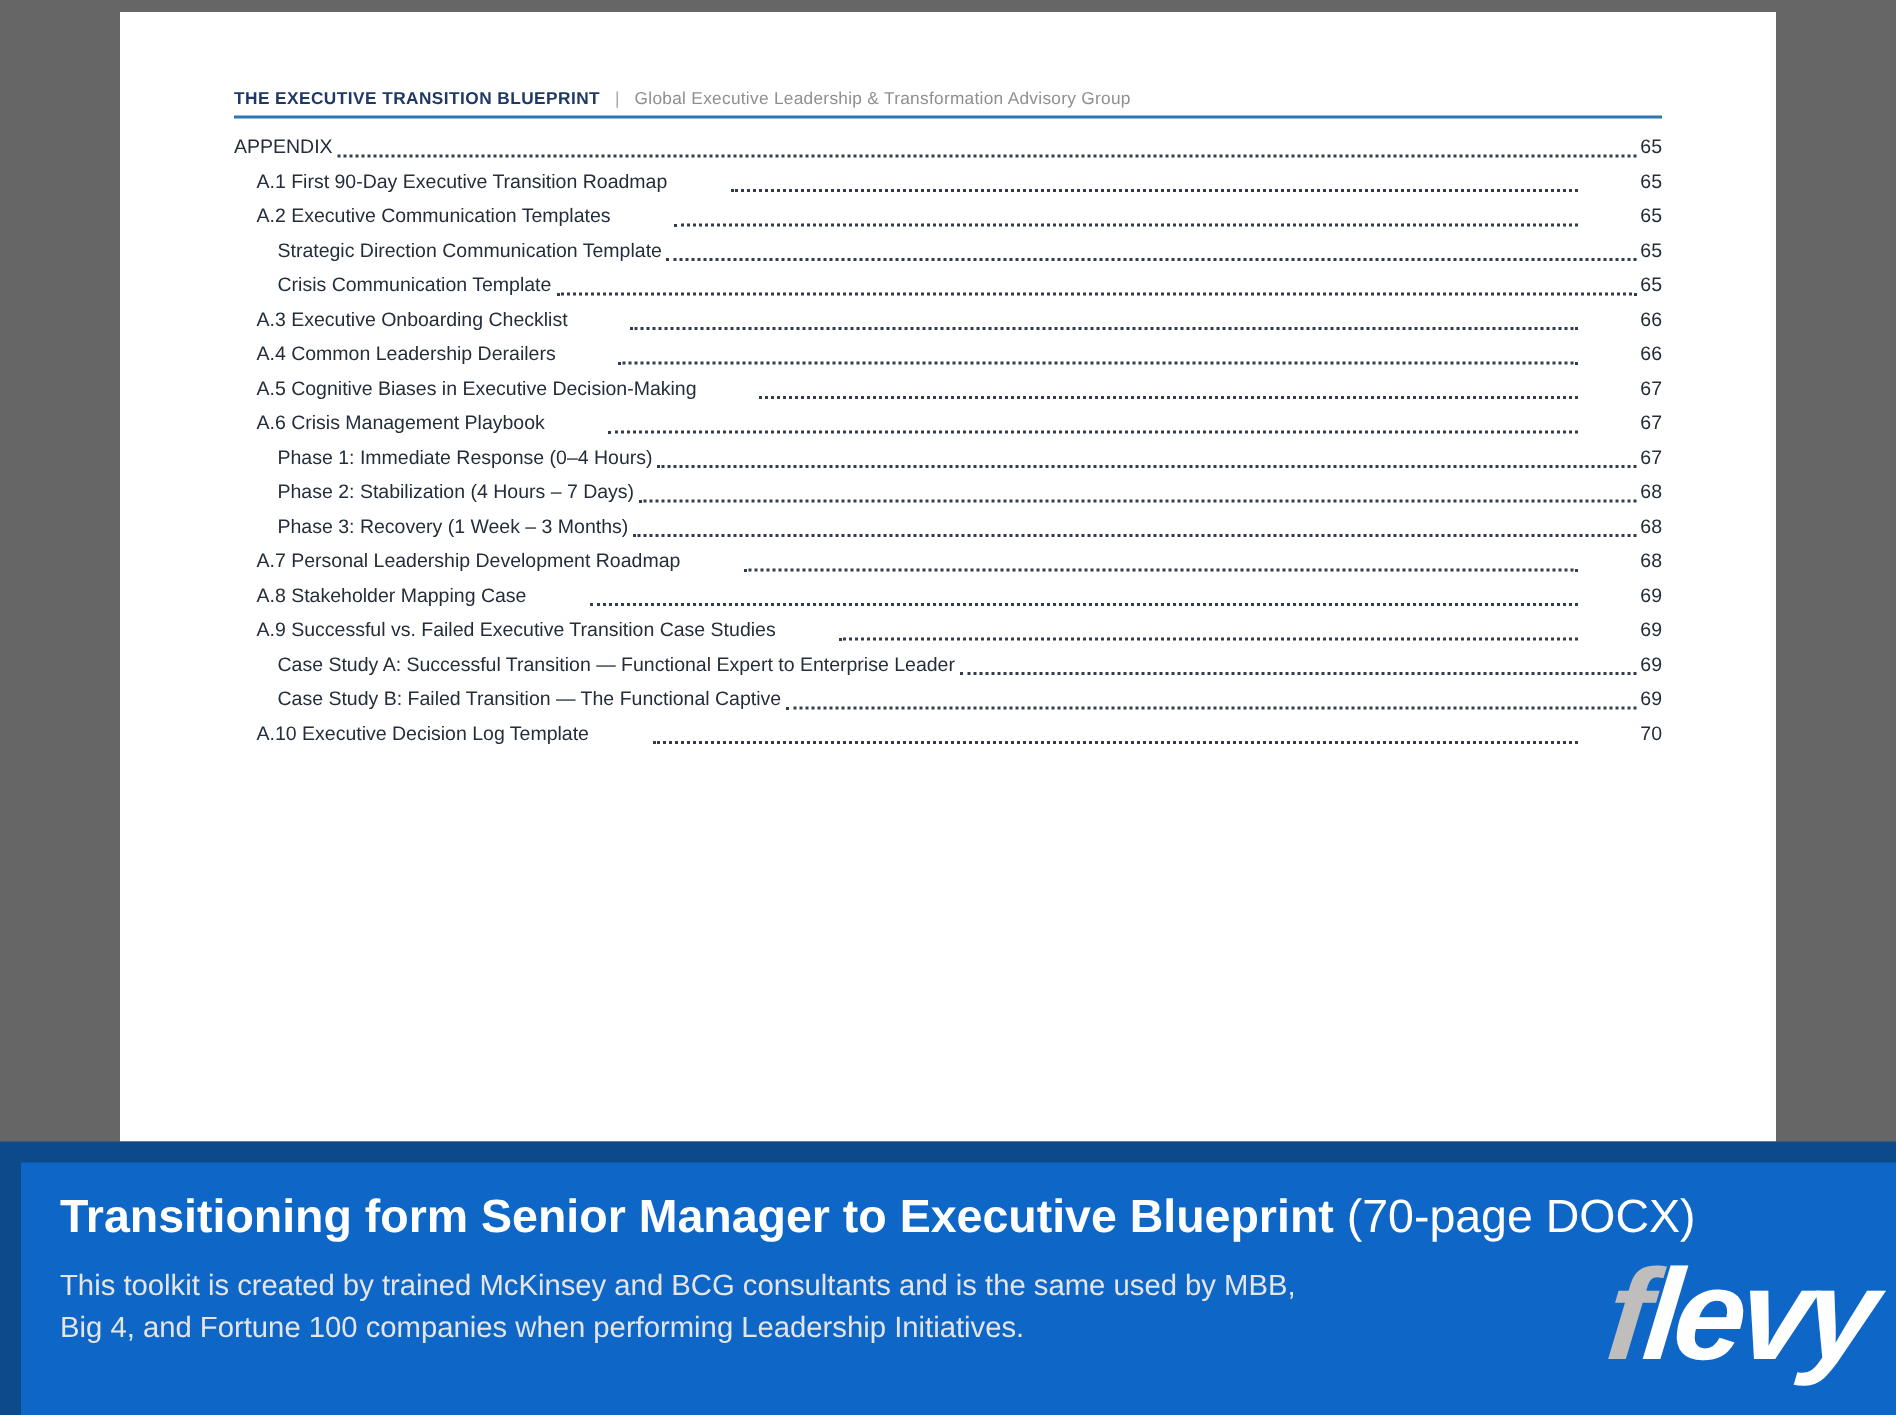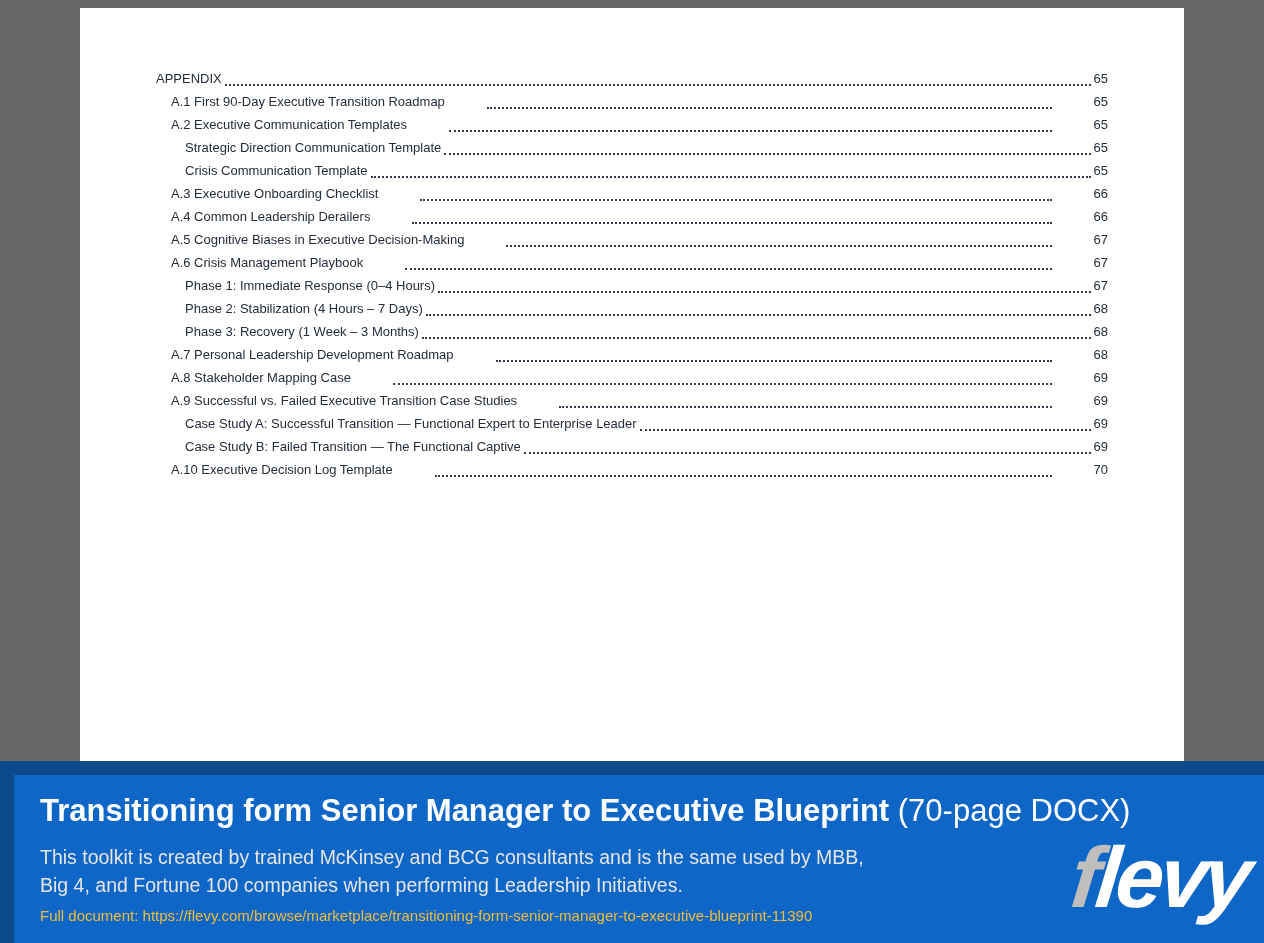--- a/index.html
+++ b/index.html
@@ -110,20 +110,25 @@
     white-space: nowrap;
   }
   .logo-f { color: #bfbebd; }
   .logo-rest { color: #ffffff; }
 </style>
 </head>
 <body>
 
 <div class="page">
   <div class="page-inner">
+    <div class="doc-header">
+      <span class="doc-title">THE EXECUTIVE TRANSITION BLUEPRINT</span>
+      <span class="doc-sep">|</span>
+      <span class="doc-sub">Global Executive Leadership &amp; Transformation Advisory Group</span>
+    </div>
     <div class="toc">
         <div class="toc-row level-0">
           <span class="toc-label">APPENDIX</span>
           <span class="toc-leader"></span>
           <span class="toc-page">65</span>
         </div>
         <div class="toc-row level-1">
           <span class="toc-label">A.1  First 90-Day Executive Transition Roadmap</span>
           <span class="toc-leader"></span>
           <span class="toc-page">65</span>
@@ -215,21 +220,18 @@
 <div class="banner">
   <div class="banner-inner">
     <div class="banner-text">
       <div class="banner-title">
         <span class="bt-bold">Transitioning form Senior Manager to Executive Blueprint</span><span class="bt-light"> (70-page DOCX)</span>
       </div>
       <div class="banner-desc">
         <div>This toolkit is created by trained McKinsey and BCG consultants and is the same used by MBB,</div>
         <div>Big 4, and Fortune 100 companies when performing Leadership Initiatives.</div>
       </div>
-      <div class="banner-link">
-        <span>Full document: </span><span>https://flevy.com/browse/marketplace/transitioning-form-senior-manager-to-executive-blueprint-11390</span>
-      </div>
     </div>
     <div class="logo">
       <span class="logo-f">f</span><span class="logo-rest">levy</span>
     </div>
   </div>
 </div>
 
 </body></html>

